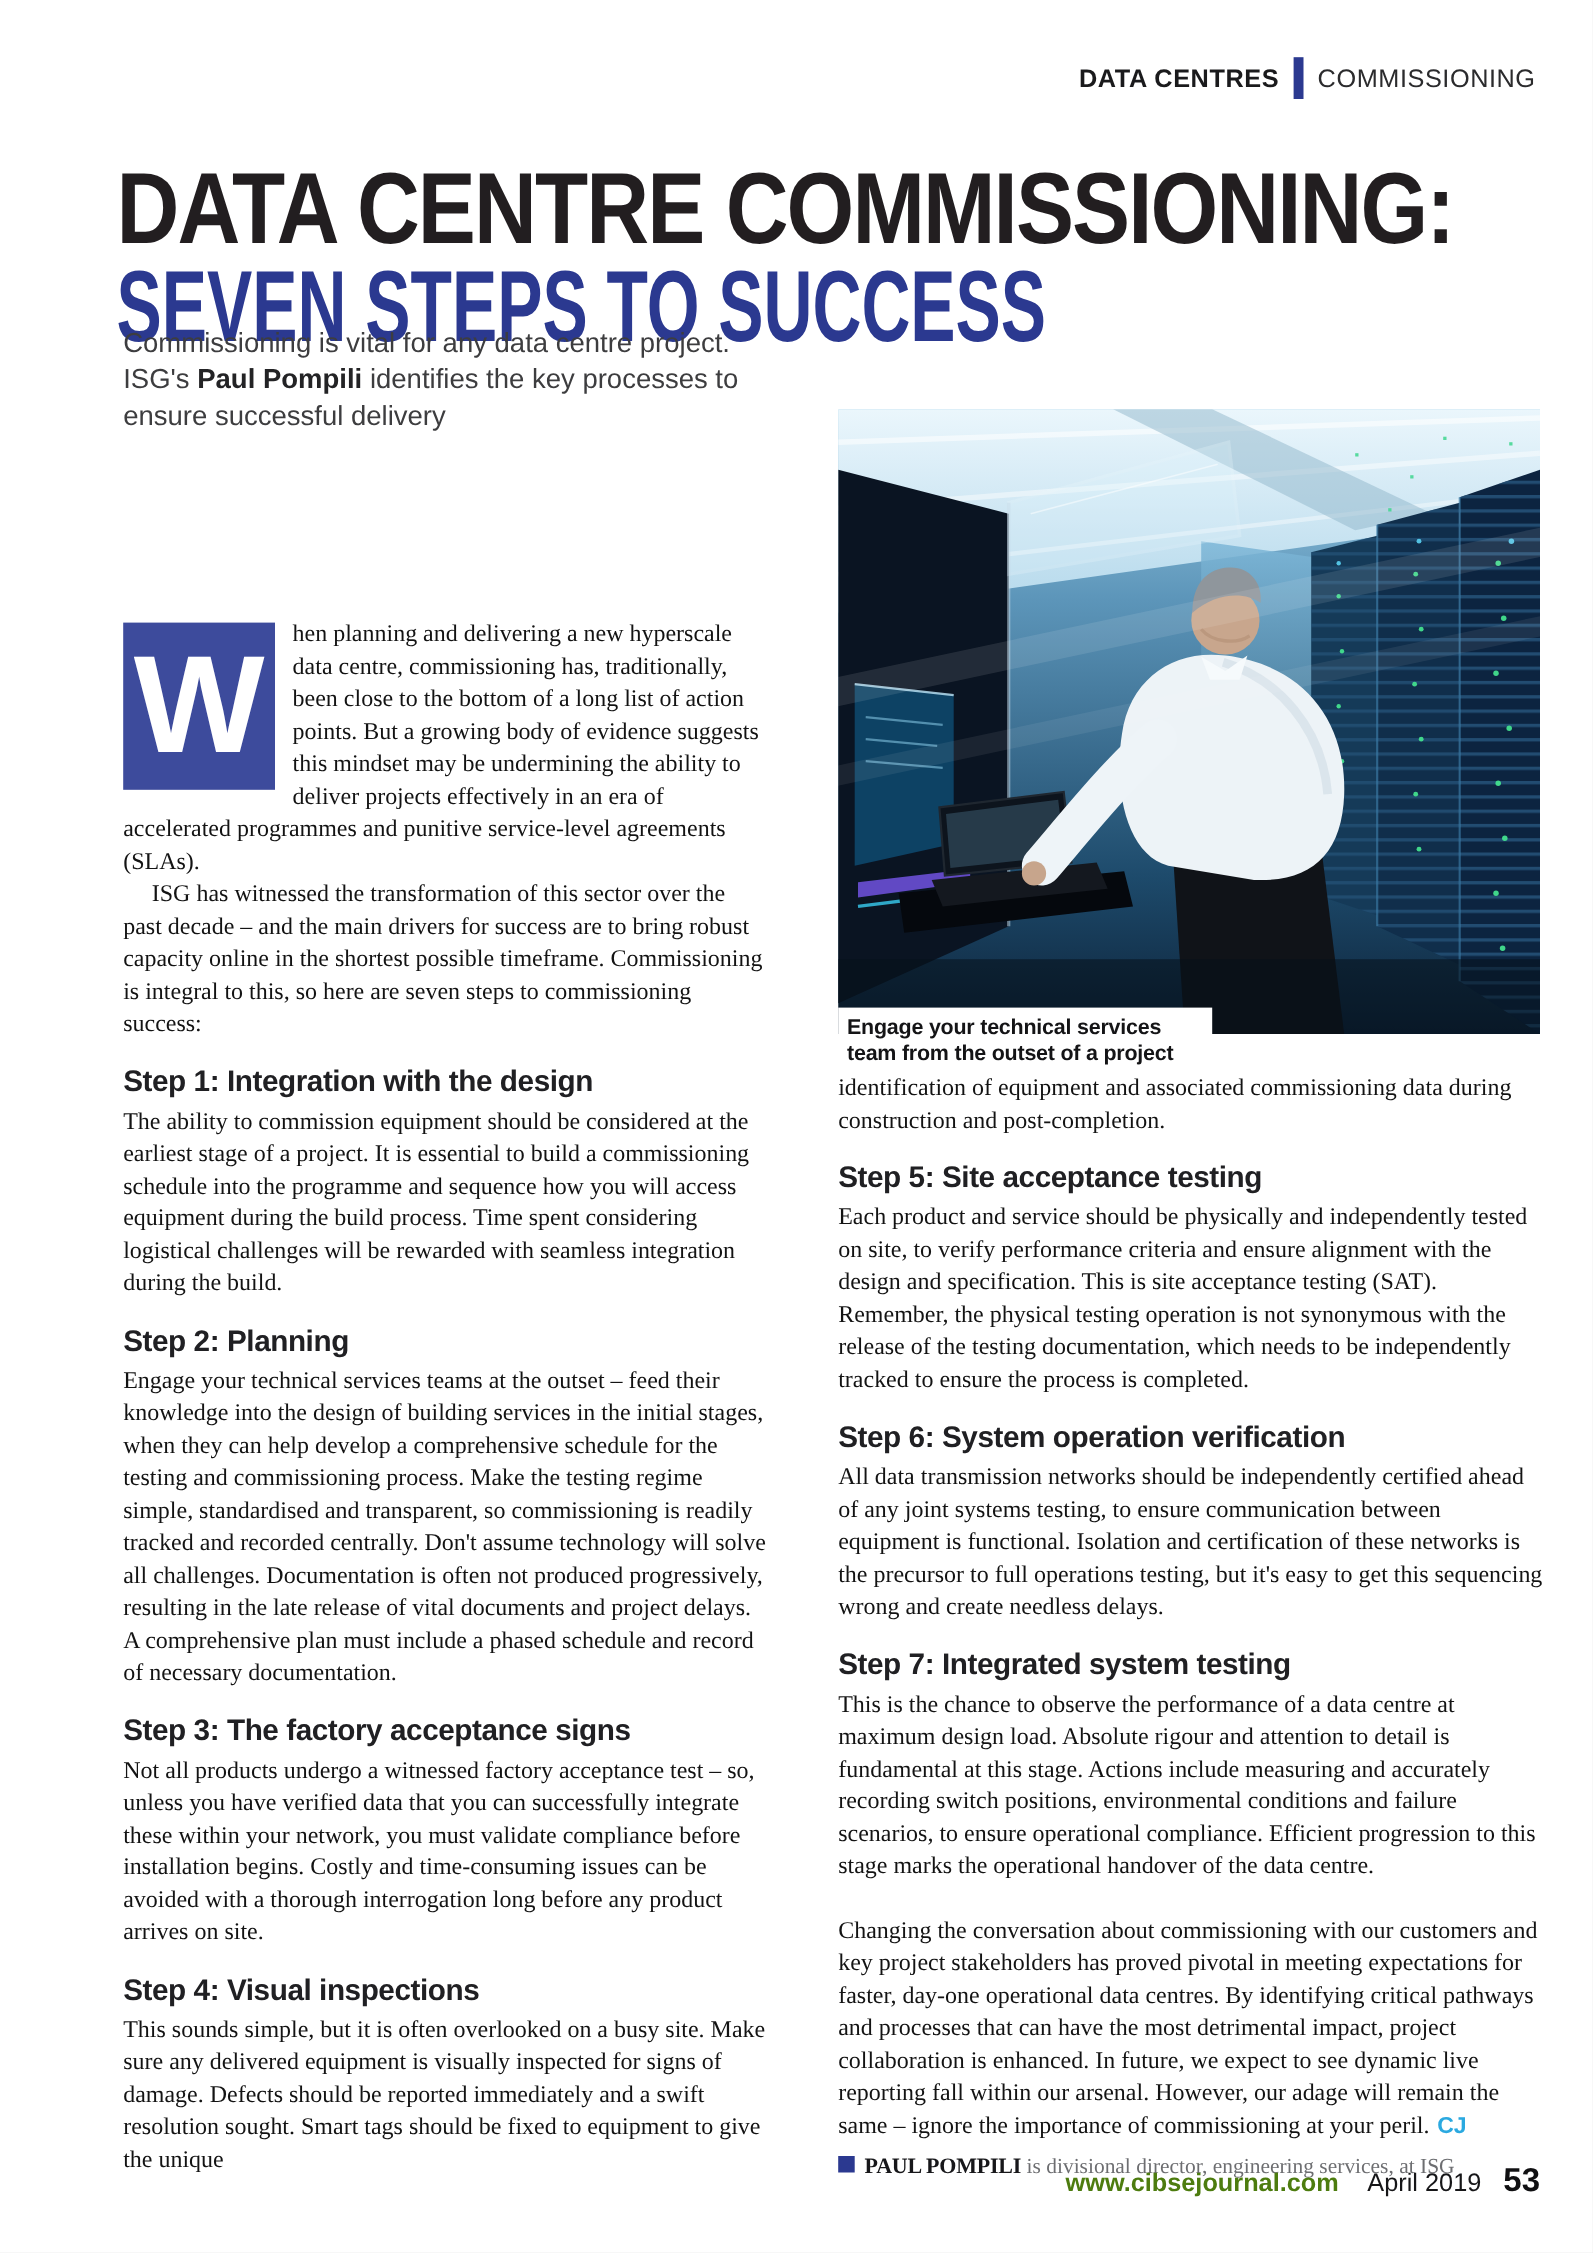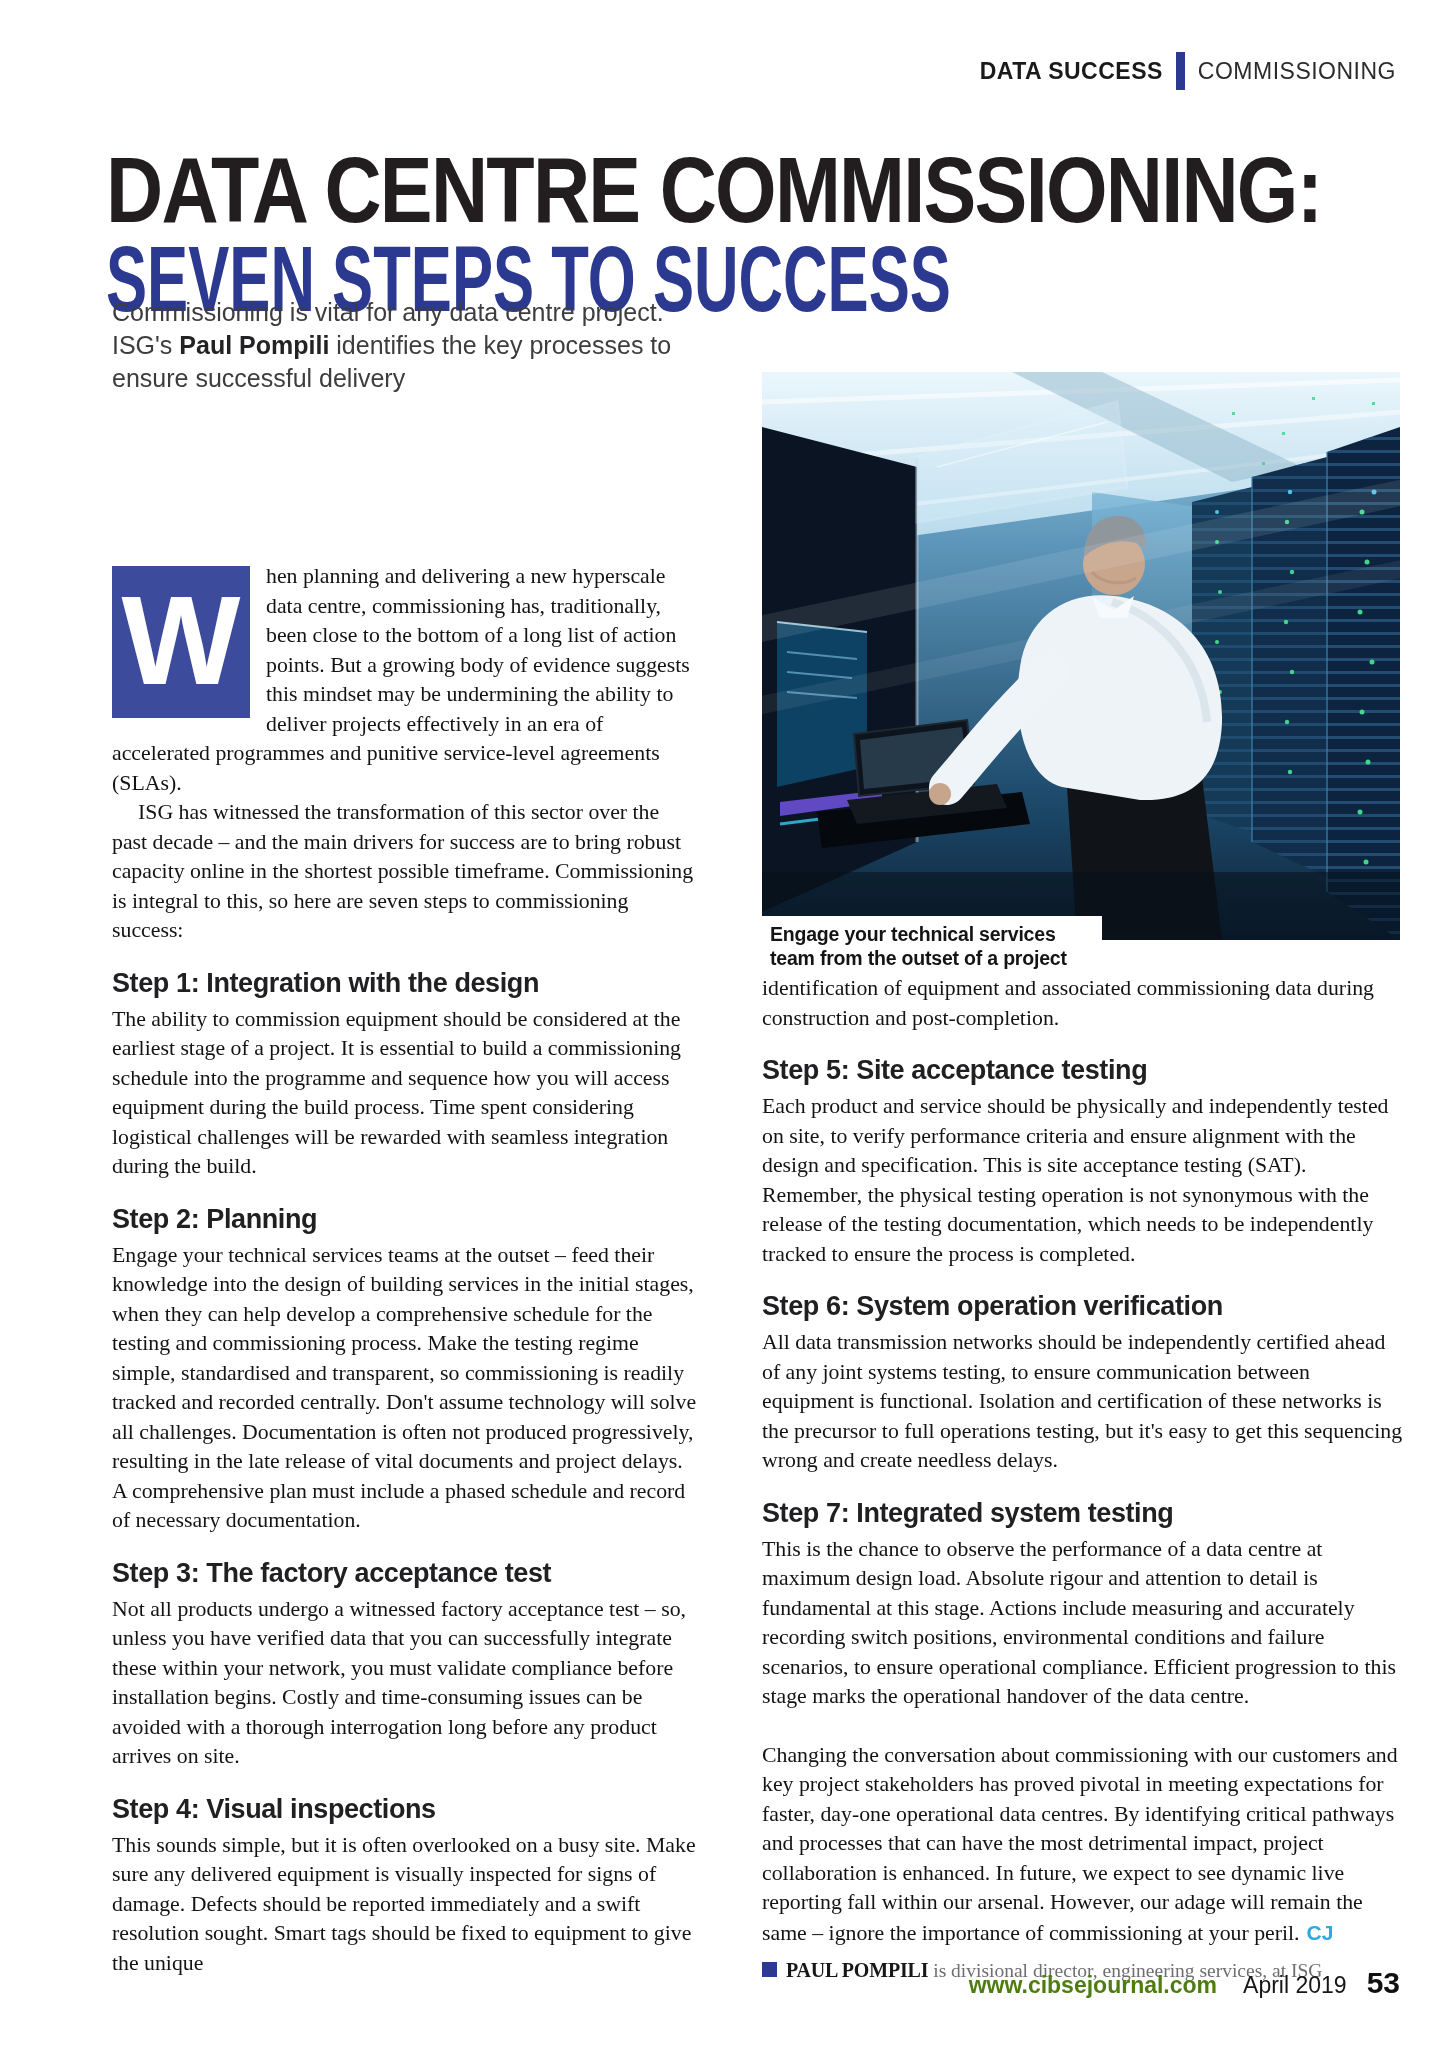--- a/index.html
+++ b/index.html
@@ -61,21 +61,21 @@
   .site   { font-size:23px; font-weight:700; color:#4d7c0f; }
   .issue  { font-size:23px; font-weight:400; color:#161618; margin-left:26px; }
   .pageno { font-size:30px; font-weight:700; color:#101012; margin-left:20px; }
 </style>
 </head>
 <body>
 
 <div class="page">
 
   <header class="kicker">
-    <span class="kicker-section">DATA SUCCESS</span>
+    <span class="kicker-section">DATA CENTRES</span>
     <span class="kicker-bar"></span>
     <span class="kicker-topic">COMMISSIONING</span>
   </header>
 
   <h1 class="title1">DATA CENTRE COMMISSIONING:</h1>
   <h1 class="title2">SEVEN STEPS TO SUCCESS</h1>
 
   <div class="photo">
     <svg width="638" height="568" viewBox="0 0 638 568">
       <defs>
@@ -194,21 +194,21 @@
       <p class="body">hen planning and delivering a new hyperscale data centre, commissioning has, traditionally, been close to the bottom of a long list of action points. But a growing body of evidence suggests this mindset may be undermining the ability to deliver projects effectively in an era of accelerated programmes and punitive service-level agreements (SLAs).</p>
       <p class="body intro-p2">ISG has witnessed the transformation of this sector over the past decade – and the main drivers for success are to bring robust capacity online in the shortest possible timeframe. Commissioning is integral to this, so here are seven steps to commissioning success:</p>
     </div>
 
     <h2 class="step-h">Step 1: Integration with the design</h2>
     <p class="body">The ability to commission equipment should be considered at the earliest stage of a project. It is essential to build a commissioning schedule into the programme and sequence how you will access equipment during the build process. Time spent considering logistical challenges will be rewarded with seamless integration during the build.</p>
 
     <h2 class="step-h">Step 2: Planning</h2>
     <p class="body">Engage your technical services teams at the outset – feed their knowledge into the design of building services in the initial stages, when they can help develop a comprehensive schedule for the testing and commissioning process. Make the testing regime simple, standardised and transparent, so commissioning is readily tracked and recorded centrally. Don't assume technology will solve all challenges. Documentation is often not produced progressively, resulting in the late release of vital documents and project delays. A comprehensive plan must include a phased schedule and record of necessary documentation.</p>
 
-    <h2 class="step-h">Step 3: The factory acceptance test</h2>
+    <h2 class="step-h">Step 3: The factory acceptance signs</h2>
     <p class="body">Not all products undergo a witnessed factory acceptance test – so, unless you have verified data that you can successfully integrate these within your network, you must validate compliance before installation begins. Costly and time-consuming issues can be avoided with a thorough interrogation long before any product arrives on site.</p>
 
     <h2 class="step-h">Step 4: Visual inspections</h2>
     <p class="body">This sounds simple, but it is often overlooked on a busy site. Make sure any delivered equipment is visually inspected for signs of damage. Defects should be reported immediately and a swift resolution sought. Smart tags should be fixed to equipment to give the unique</p>
   </div>
 
   <div class="col-right">
     <p class="body">identification of equipment and associated commissioning data during construction and post-completion.</p>
 
     <h2 class="step-h">Step 5: Site acceptance testing</h2>

